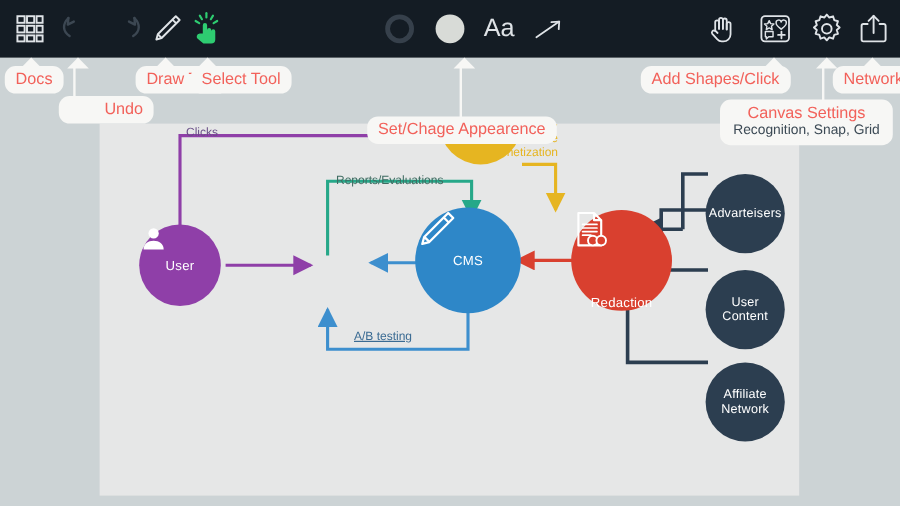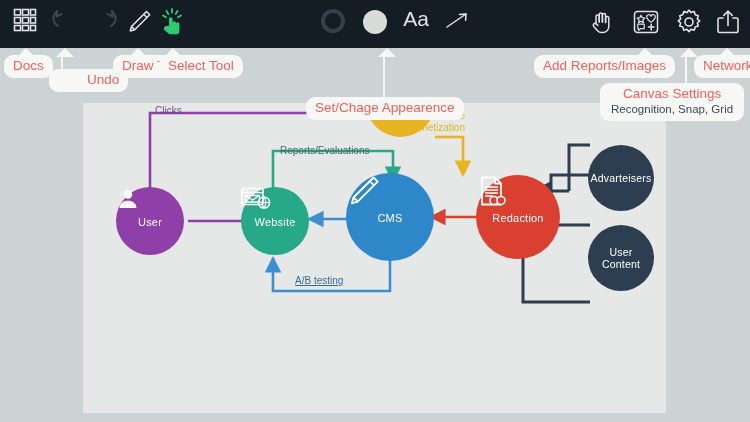--- a/index.html
+++ b/index.html
@@ -13,21 +13,21 @@
 
   
   #toolbar {
     position: absolute; left: 0; top: 0; width: 750px; height: 48px;
     background: #141c24;
     display: flex; align-items: center;
   }
   .tb-icon {
     position: absolute; top: 50%; transform: translateY(-50%);
     width: 34px; height: 34px;
-    display: flex; align-items: flex-start; justify-content: center;
+    display: flex; align-items: center; justify-content: center;
     color: #dfe3e7;
   }
   .tb-icon svg { display: block; }
 
   
   .callout {
     position: absolute;
     background: #f7f7f5;
     border-radius: 9px;
     padding: 3px 9px 4px 9px;
@@ -270,50 +270,35 @@
     <div class="node" style="left:33px; top:84px; width:68px; height:68px; background:#8f3fa8;">
       <span class="nicon">
         <svg width="24" height="24" viewBox="0 0 24 24">
           <circle cx="12" cy="7.5" r="4.3" fill="#ffffff"></circle>
           <path d="M3.6 21 c0 -4.7 3.8 -7.3 8.4 -7.3 s8.4 2.6 8.4 7.3 z" fill="#ffffff"></path>
         </svg>
       </span>
       <span class="nlabel">User</span>
     </div>
 
-    <div class="node" style="left:158px; top:84px; width:68px; height:68px; background:#26a889;">
-      <span class="nicon">
-        <svg width="30" height="24" viewBox="0 0 30 24">
-          <rect x="1" y="1.5" width="21" height="16" rx="1.2" fill="none" stroke="#ffffff" stroke-width="1.6"></rect>
-          <path d="M1 5.6 H22" stroke="#ffffff" stroke-width="1.4"></path>
-          <circle cx="3.6" cy="3.5" r="0.8" fill="#ffffff"></circle>
-            <circle cx="6" cy="3.5" r="0.8" fill="#ffffff"></circle>
-          <path d="M4.5 8.5 h14 v6.5 h-14 z" fill="none" stroke="#ffffff" stroke-width="1.3"></path>
-          <path d="M4.5 8.5 l7 4.6 l7 -4.6" fill="none" stroke="#ffffff" stroke-width="1.3"></path>
-          <circle cx="23" cy="15.5" r="5.6" fill="none" stroke="#ffffff" stroke-width="1.5"></circle>
-          <path d="M17.4 15.5 h11.2 M23 9.9 c2.4 3 2.4 8.2 0 11.2 M23 9.9 c-2.4 3 -2.4 8.2 0 11.2" fill="none" stroke="#ffffff" stroke-width="1.2"></path>
-        </svg>
-      </span>
-      <span class="nlabel">Website</span>
-    </div>
 
     <div class="node" style="left:263px; top:70px; width:88px; height:88px; background:#2e87c8;">
       <span class="nicon">
         <svg width="36" height="36" viewBox="0 0 36 36">
           <g fill="none" stroke="#ffffff" stroke-width="1.9" stroke-linejoin="round">
             <path d="M27.5 4.5 l4.2 4.2 -20 20 -5.8 1.6 1.6 -5.8 z"></path>
             <path d="M23.8 8.2 l4.2 4.2"></path>
             <path d="M7.6 24.4 l4.2 4.2"></path>
           </g>
         </svg>
       </span>
       <span class="nlabel">CMS</span>
     </div>
 
-    <div class="node" style="left:393px; top:72px; width:84px; height:84px; background:#d9402f;">
+    <div class="node" style="left:393px; top:72px; width:84px; height:84px; background:#d9402f;justify-content:flex-end;">
       <span class="nicon">
         <svg width="32" height="32" viewBox="0 0 32 32">
           <path d="M6 2.5 h13 l6 6 v21 H6 z" fill="none" stroke="#ffffff" stroke-width="1.8" stroke-linejoin="round"></path>
           <path d="M19 2.5 v6 h6" fill="none" stroke="#ffffff" stroke-width="1.8" stroke-linejoin="round"></path>
           <g stroke="#ffffff" stroke-width="1.4" stroke-linecap="round">
             <path d="M9.5 12 h12"></path>
               <path d="M9.5 15 h12"></path>
               <path d="M9.5 18 h12"></path>
               <path d="M9.5 21 h7"></path>
           </g>
@@ -332,41 +317,45 @@
 
     <div class="node dark" style="left:505px; top:42px; width:66px; height:66px; background:#2c3e50;">
       <span class="nlabel">Advarteisers</span>
     </div>
 
     <div class="node dark" style="left:505px; top:122px; width:66px; height:66px; background:#2c3e50;">
       <span class="nlabel">User</span>
       <span class="nlabel">Content</span>
     </div>
 
+    <div class="node dark" style="left:505px; top:199px; width:66px; height:66px; background:#2c3e50;">
+      <span class="nlabel">Affiliate</span>
+      <span class="nlabel">Network</span>
+    </div>
   </div>
 
   <div class="nub" style="left:17px; top:48px;"></div>
   <div class="callout" style="left:4px; top:55px;">Docs</div>
 
   <div class="nub" style="left:56px; top:48px;"></div>
-  <div class="callout" style="left:49px; top:69px;padding-left:38px;">Undo</div>
+  <div class="callout" style="left:49px; top:80px;padding-left:38px;">Undo</div>
   <div style="position:absolute; left:61px; top:55px; width:2px; height:32px; background:#f7f7f5; z-index:39;"></div>
 
   <div class="nub" style="left:129px; top:48px;"></div>
   <div class="callout" style="left:79px; top:55px;margin-left:34px;">Draw Tool</div>
 
   <div class="nub" style="left:164px; top:48px;"></div>
   <div class="callout" style="left:159px; top:55px;">Select Tool</div>
 
   <div class="nub" style="left:378px; top:48px;"></div>
   <div style="position:absolute; left:383px; top:52px; width:2px; height:46px; background:#f7f7f5; z-index:39;"></div>
   <div class="callout" style="left:306px; top:97px;">Set/Chage Appearence</div>
 
   <div class="nub" style="left:636px; top:48px;"></div>
-  <div class="callout" style="left:534px; top:55px;">Add Reports/Images</div>
+  <div class="callout" style="left:534px; top:55px;">Add Shapes/Click</div>
 
   <div class="nub" style="left:680px; top:48px;"></div>
   <div style="position:absolute; left:685px; top:52px; width:2px; height:32px; background:#f7f7f5; z-index:39;"></div>
   <div class="callout" style="left:600px; top:83px; padding:3px 11px 5px 11px;">
     <span class="hd">Canvas Settings</span>
     <span class="sub">Recognition, Snap, Grid</span>
   </div>
 
   <div class="nub" style="left:718px; top:48px;"></div>
   <div class="callout" style="left:694px; top:55px;">Network</div>

